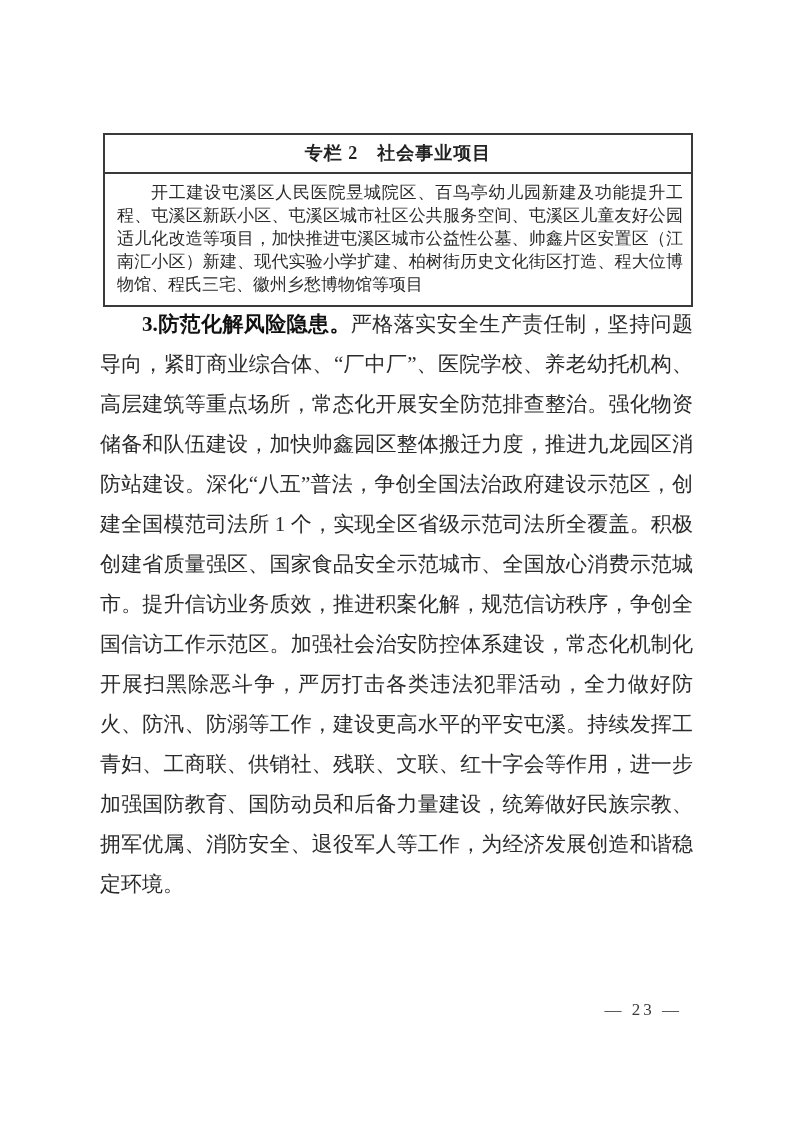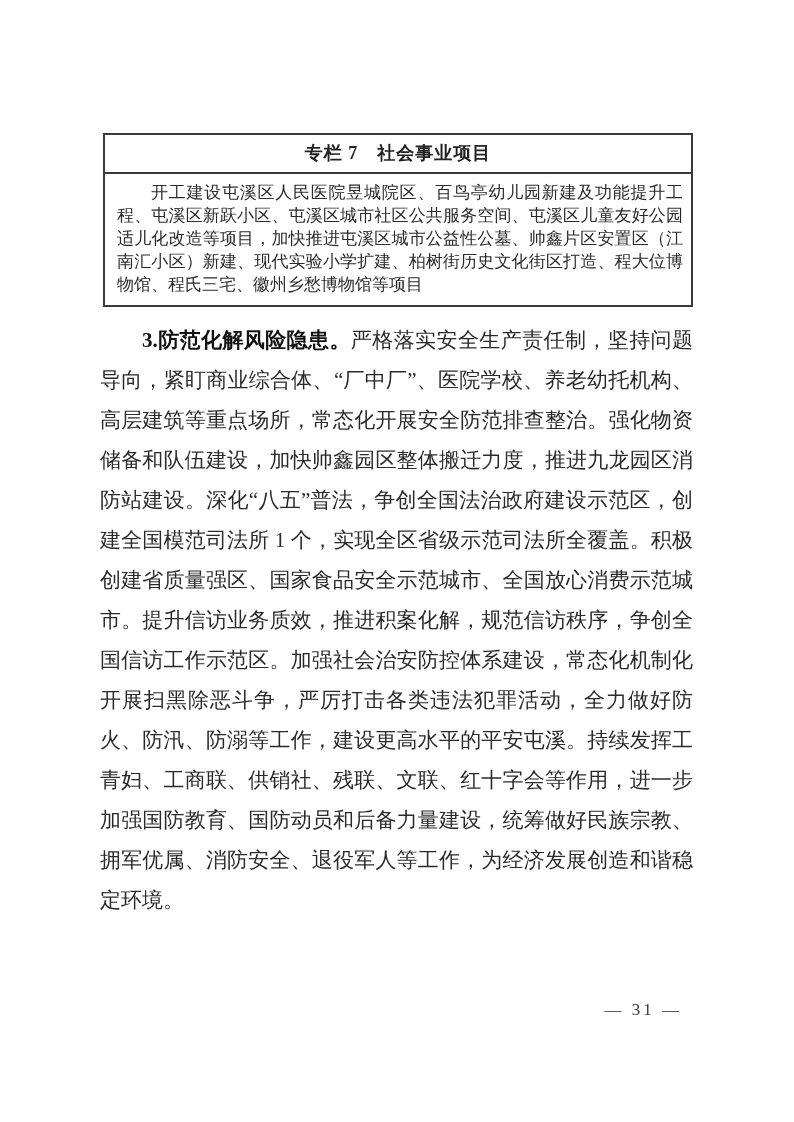--- a/index.html
+++ b/index.html
@@ -42,21 +42,21 @@
     font-size: 17px;
     line-height: 23px;
     text-align: justify;
     text-justify: inter-character;
     text-indent: 2em;
     color: #2a2a2a;
   }
   .body-paragraph {
     position: absolute;
     left: 100px;
-    top: 320px;
+    top: 304px;
     width: 593px;
     margin: 0;
     font-size: 21px;
     line-height: 40px;
     text-align: justify;
     text-justify: inter-character;
     text-indent: 2em;
     color: #2a2a2a;
   }
   .lead-bold {
@@ -72,21 +72,21 @@
     color: #3c3c3c;
     white-space: pre;
   }
 </style>
 </head>
 <body>
 
 <div class="page">
 
   <div class="callout-box">
-    <div class="callout-header">专栏 7　社会事业项目</div>
+    <div class="callout-header">专栏 2　社会事业项目</div>
     <div class="callout-body">开工建设屯溪区人民医院昱城院区、百鸟亭幼儿园新建及功能提升工程、屯溪区新跃小区、屯溪区城市社区公共服务空间、屯溪区儿童友好公园适儿化改造等项目，加快推进屯溪区城市公益性公墓、帅鑫片区安置区（江南汇小区）新建、现代实验小学扩建、柏树街历史文化街区打造、程大位博物馆、程氏三宅、徽州乡愁博物馆等项目</div>
   </div>
 
   <p class="body-paragraph"><span class="lead-bold">3.防范化解风险隐患。</span><span>严格落实安全生产责任制，坚持问题导向，紧盯商业综合体、“厂中厂”、医院学校、养老幼托机构、高层建筑等重点场所，常态化开展安全防范排查整治。强化物资储备和队伍建设，加快帅鑫园区整体搬迁力度，推进九龙园区消防站建设。深化“八五”普法，争创全国法治政府建设示范区，创建全国模范司法所 1 个，实现全区省级示范司法所全覆盖。积极创建省质量强区、国家食品安全示范城市、全国放心消费示范城市。提升信访业务质效，推进积案化解，规范信访秩序，争创全国信访工作示范区。加强社会治安防控体系建设，常态化机制化开展扫黑除恶斗争，严厉打击各类违法犯罪活动，全力做好防火、防汛、防溺等工作，建设更高水平的平安屯溪。持续发挥工青妇、工商联、供销社、残联、文联、红十字会等作用，进一步加强国防教育、国防动员和后备力量建设，统筹做好民族宗教、拥军优属、消防安全、退役军人等工作，为经济发展创造和谐稳定环境。</span></p>
 
-  <div class="page-number">— 31 —</div>
+  <div class="page-number">— 23 —</div>
 
 </div>
 
 </body></html>

